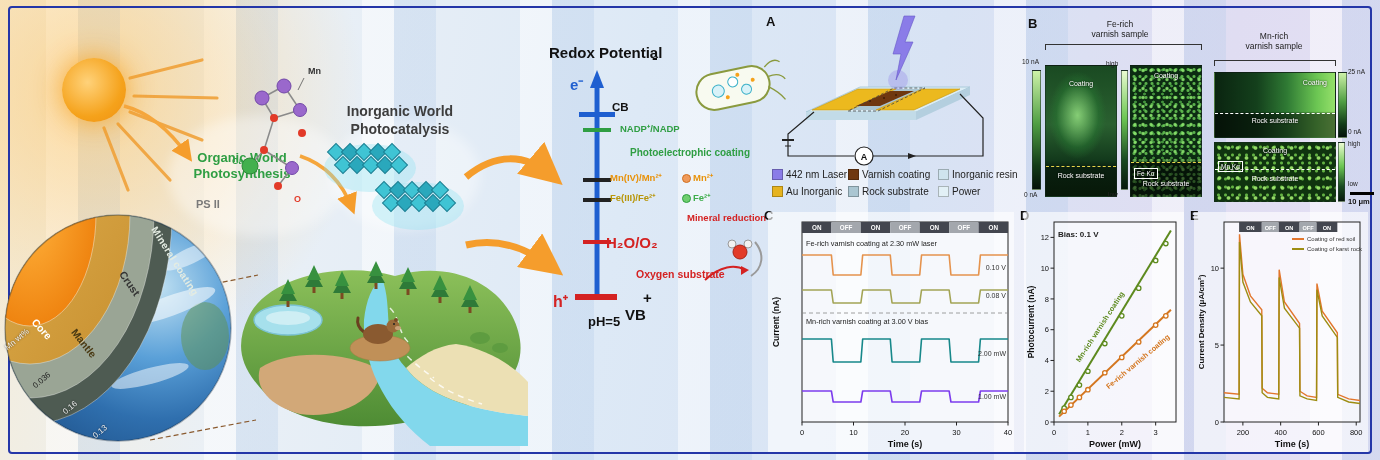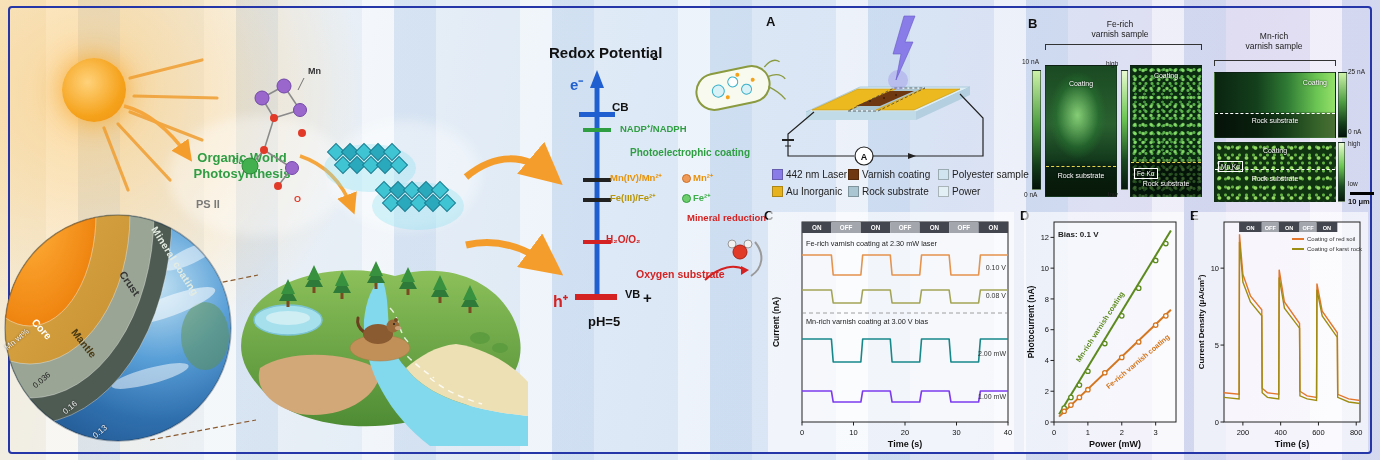--- a/index.html
+++ b/index.html
@@ -215,20 +215,24 @@
       <circle cx="72" cy="28" r="7" fill="#9a68cc" stroke="#7248a8"></circle>
     <circle cx="88" cy="52" r="6.5" fill="#9a68cc" stroke="#7248a8"></circle>
       <circle cx="80" cy="110" r="6.5" fill="#9a68cc" stroke="#7248a8"></circle>
     <circle cx="38" cy="108" r="8" fill="#42b04e" stroke="#2e8838"></circle>
     <line x1="92" y1="20" x2="86" y2="32" stroke="#555" stroke-width="0.8"></line>
     <text x="96" y="16" font-size="9" font-weight="bold" fill="#333">Mn</text>
     <text x="20" y="106" font-size="9" font-weight="bold" fill="#2f9e43">Ca</text>
     <text x="82" y="144" font-size="9" font-weight="bold" fill="#e23a28">O</text>
   </svg>
 
+  <div class="t" style="left:325px;top:103px;width:150px;text-align:center;color:#3d3d3d;font-size:14px;font-weight:700;line-height:1.25;">
+    <span>Inorganic World</span><br>
+    <span>Photocatalysis</span>
+  </div>
   <svg style="left:322px;top:142px;" width="160" height="100" viewBox="0 0 160 100">
     <g id="crystals">
         <ellipse cx="48" cy="26" rx="46" ry="24" fill="rgba(140,225,240,0.35)"></ellipse>
         <rect x="-6" y="-6" width="12" height="12" transform="translate(14 10) rotate(45)" fill="#3fc4d4" stroke="#1a7e92" stroke-width="1"></rect>
         <rect x="-6" y="-6" width="12" height="12" transform="translate(28 10) rotate(45)" fill="#2aa8bc" stroke="#1a7e92" stroke-width="1"></rect>
         <rect x="-6" y="-6" width="12" height="12" transform="translate(42 10) rotate(45)" fill="#3fc4d4" stroke="#1a7e92" stroke-width="1"></rect>
         <rect x="-6" y="-6" width="12" height="12" transform="translate(56 10) rotate(45)" fill="#2aa8bc" stroke="#1a7e92" stroke-width="1"></rect>
         <rect x="-6" y="-6" width="12" height="12" transform="translate(70 10) rotate(45)" fill="#3fc4d4" stroke="#1a7e92" stroke-width="1"></rect>
         <rect x="-6" y="-6" width="12" height="12" transform="translate(21 23) rotate(45)" fill="#3fc4d4" stroke="#1a7e92" stroke-width="1"></rect>
         <rect x="-6" y="-6" width="12" height="12" transform="translate(35 23) rotate(45)" fill="#2aa8bc" stroke="#1a7e92" stroke-width="1"></rect>
@@ -264,35 +268,35 @@
     <g>
       <circle cx="187" cy="202" r="4" fill="#f2f2f2" stroke="#999"></circle>
       <circle cx="203" cy="202" r="4" fill="#f2f2f2" stroke="#999"></circle>
       <circle cx="195" cy="210" r="7" fill="#e23a28" stroke="#a82316"></circle>
     </g>
   </svg>
   <div class="t" style="left:549px;top:44px;font-size:15px;font-weight:700;">Redox Potential</div>
   <div class="t" style="left:652px;top:48px;font-size:17px;font-weight:700;">-</div>
   <div class="t" style="left:570px;top:74px;font-size:15px;font-weight:700;color:#1f5fd0;">e⁻</div>
   <div class="t" style="left:612px;top:101px;font-size:11.5px;font-weight:700;">CB</div>
-  <div class="t" style="left:620px;top:122px;font-size:9.5px;font-weight:600;color:#2f9e43;">NADP⁺/NADPH</div>
+  <div class="t" style="left:620px;top:122px;font-size:9.5px;font-weight:600;color:#2f9e43;">NADP⁺/NADP</div>
   <div class="t" style="left:630px;top:147px;font-size:10px;font-weight:600;color:#2f9e43;">Photoelectrophic coating</div>
   <div class="t" style="left:610px;top:171px;font-size:9.5px;font-weight:600;color:#e8920a;">Mn(IV)/Mn²⁺</div>
   <div class="t" style="left:682px;top:171px;font-size:9.5px;font-weight:600;color:#e8920a;">
     <span class="iondot" style="background:#f09a5a;border:1px solid #d07020;"></span><span>Mn²⁺</span>
   </div>
   <div class="t" style="left:610px;top:191px;font-size:9.5px;font-weight:600;color:#b8960a;">Fe(III)/Fe²⁺</div>
   <div class="t" style="left:682px;top:191px;font-size:9.5px;font-weight:600;color:#3fae4c;">
     <span class="iondot" style="background:#6ece6e;border:1px solid #2e9e3e;"></span><span>Fe²⁺</span>
   </div>
   <div class="t" style="left:648px;top:212px;font-size:9.5px;font-weight:600;color:#d42222;margin-left:39px;">Mineral reduction</div>
-  <div class="t" style="left:606px;top:234px;font-size:10px;font-weight:600;color:#d42222;">H₂O/O₂</div>
+  <div class="t" style="left:606px;top:234px;font-size:15px;font-weight:600;color:#d42222;">H₂O/O₂</div>
   <div class="t" style="left:636px;top:268px;font-size:10.5px;font-weight:700;color:#d42222;">Oxygen substrate</div>
   <div class="t" style="left:553px;top:290px;font-size:16px;font-weight:700;color:#d42222;">h⁺</div>
-  <div class="t" style="left:625px;top:288px;font-size:11px;font-weight:700;">VB</div>
+  <div class="t" style="left:625px;top:306px;font-size:15px;font-weight:700;">VB</div>
   <div class="t" style="left:643px;top:289px;font-size:15px;font-weight:700;">+</div>
   <div class="t" style="left:588px;top:314px;font-size:13px;font-weight:700;">pH=5</div>
 
   <svg style="left:688px;top:48px;" width="100" height="80" viewBox="0 0 100 80">
     <g transform="rotate(-12 45 40)">
       <rect x="8" y="22" width="74" height="36" rx="18" fill="#f8faf0" stroke="#8a9a3e" stroke-width="2"></rect>
       <circle cx="30" cy="40" r="6" fill="#d8f2f8" stroke="#3ab0c8"></circle>
       <circle cx="46" cy="34" r="5" fill="#fff" stroke="#3ab0c8"></circle>
       <circle cx="58" cy="44" r="5" fill="#d8f2f8" stroke="#3ab0c8"></circle>
       <circle cx="38" cy="48" r="2" fill="#f5a21b"></circle>
@@ -331,21 +335,21 @@
     <div class="item">
         <span class="sw" style="background: rgb(138, 124, 232);"></span>
         <span>442 nm Laser</span>
       </div>
     <div class="item">
         <span class="sw" style="background: rgb(111, 56, 16);"></span>
         <span>Varnish coating</span>
       </div>
     <div class="item">
         <span class="sw" style="background: rgb(207, 228, 238);"></span>
-        <span>Polyester sample</span>
+        <span>Inorganic resin</span>
       </div>
     <div class="item">
         <span class="sw" style="background: rgb(230, 179, 30);"></span>
         <span>Au Inorganic</span>
       </div>
     <div class="item">
         <span class="sw" style="background: rgb(170, 198, 210);"></span>
         <span>Rock substrate</span>
       </div>
     <div class="item">

